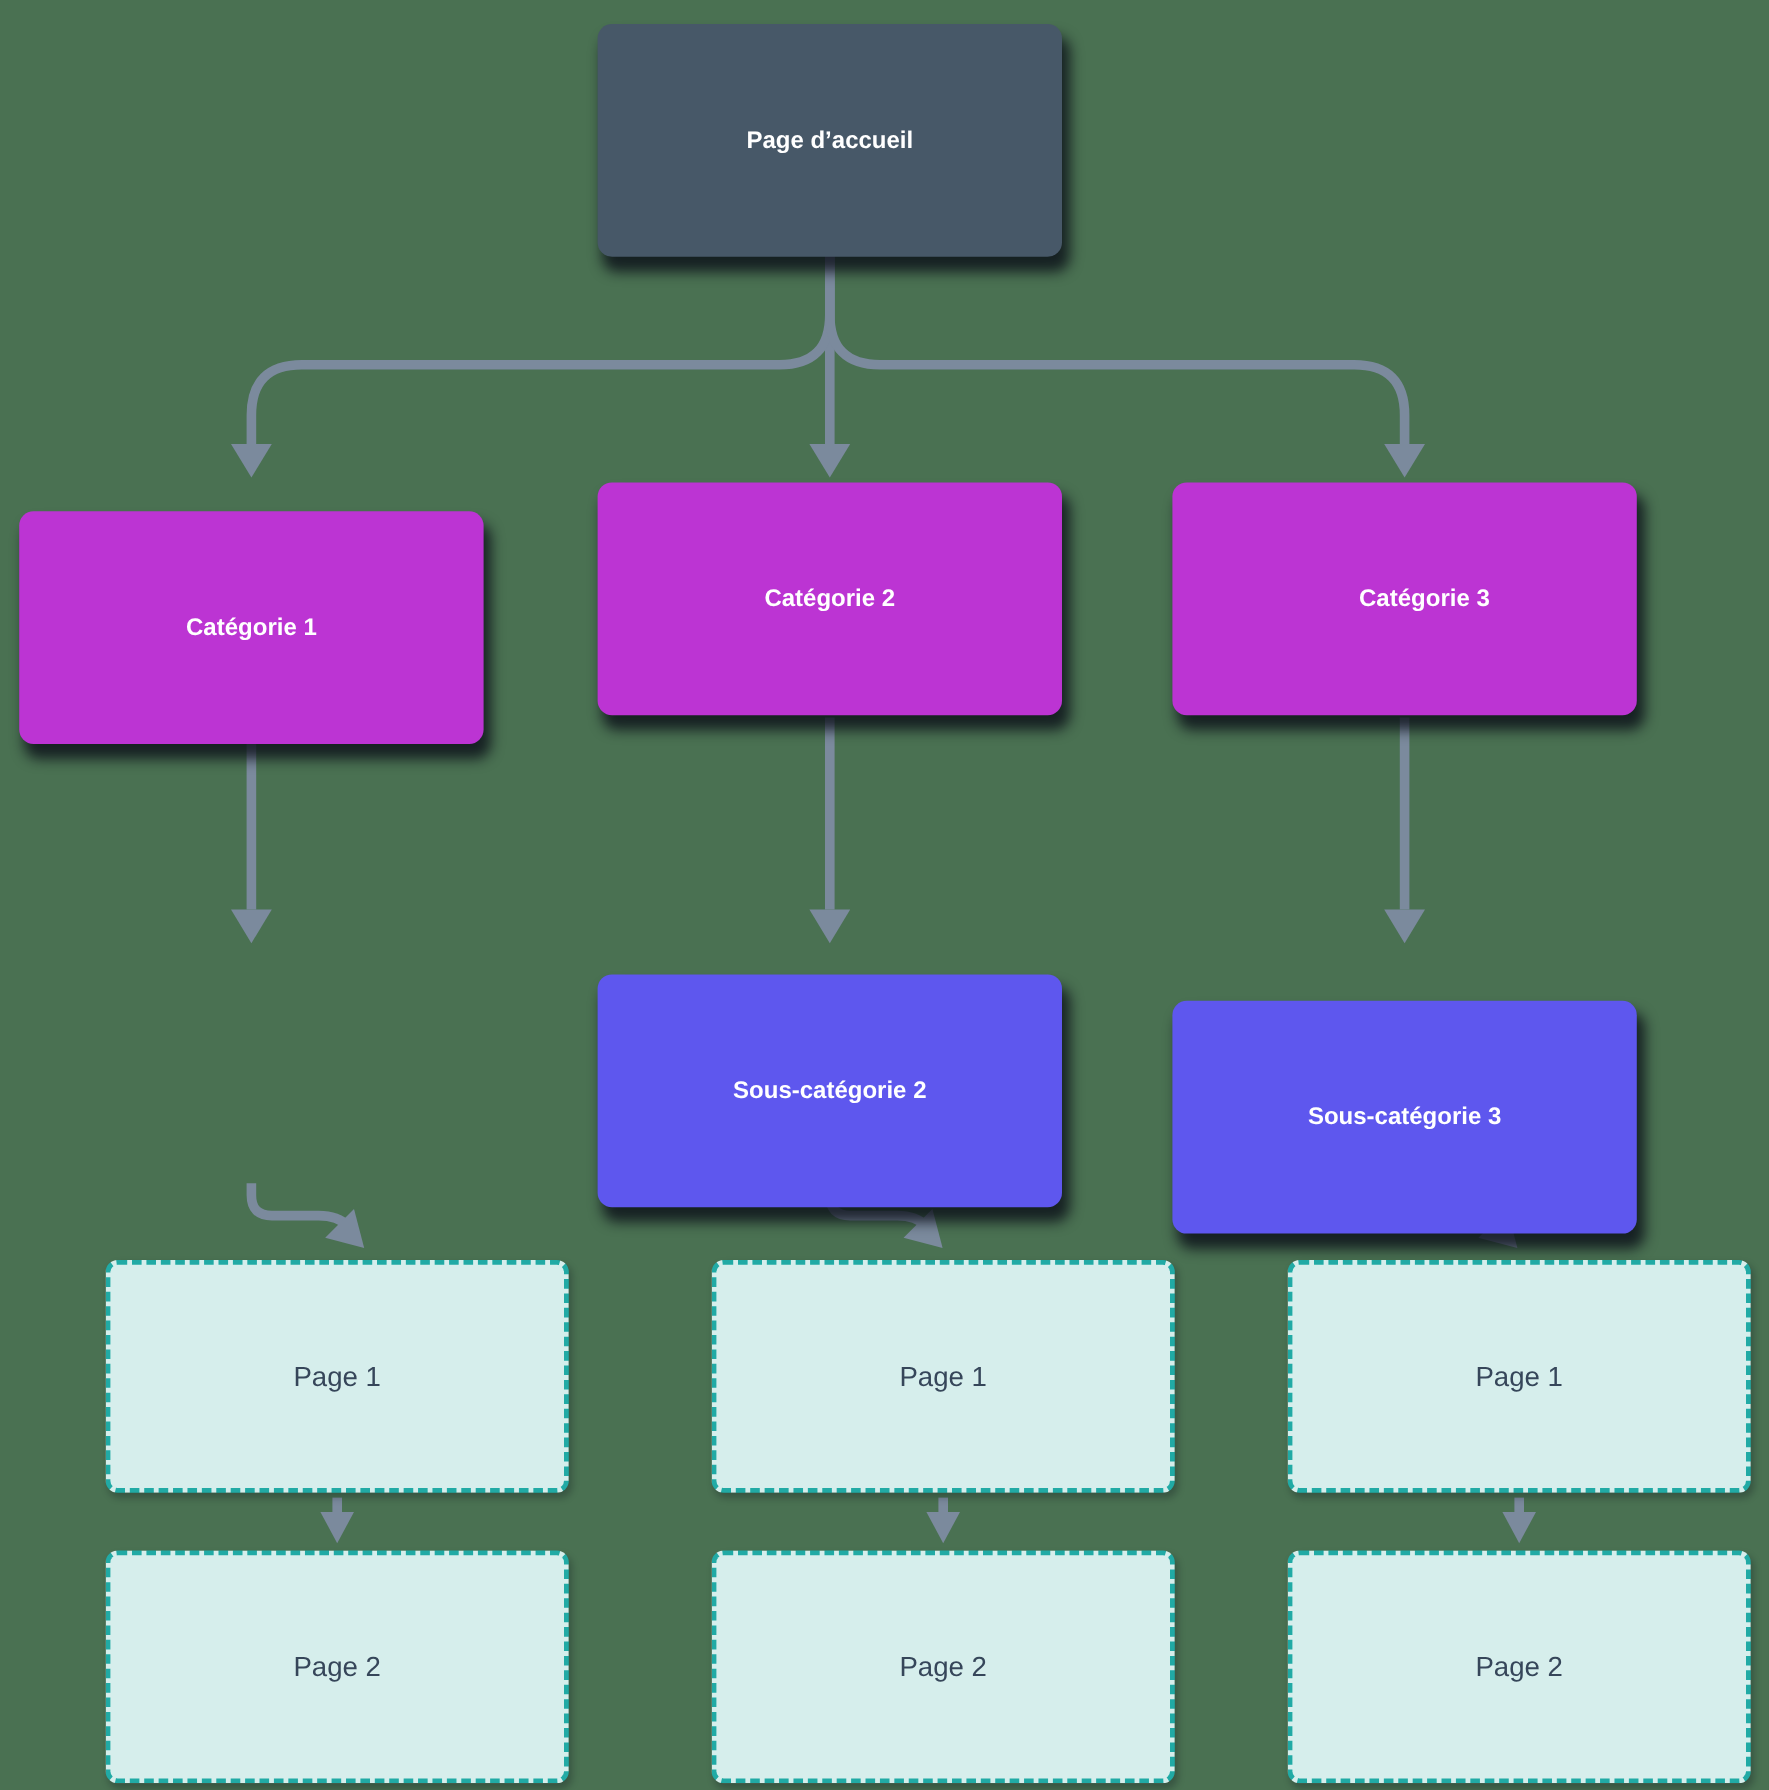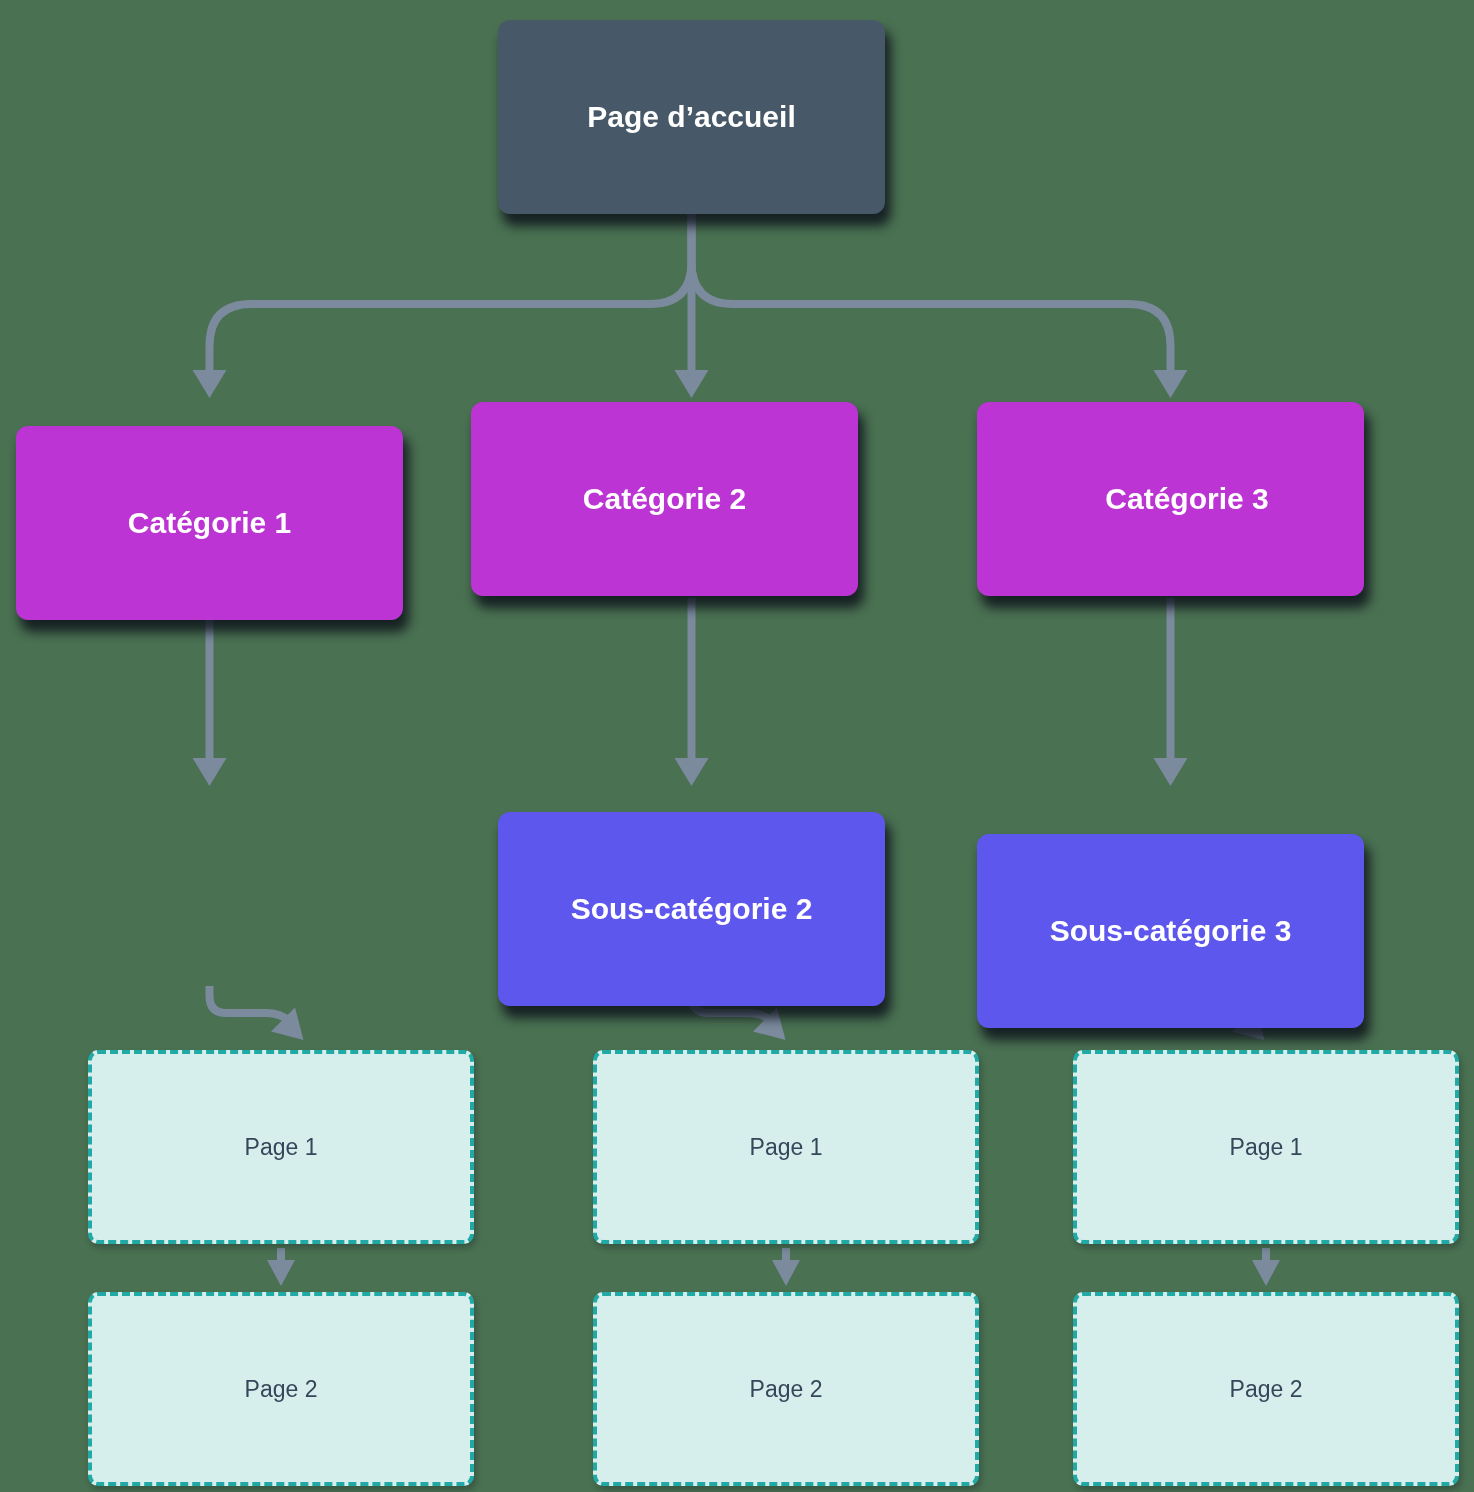--- a/index.html
+++ b/index.html
@@ -27,21 +27,21 @@
     justify-content: center;
     box-sizing: border-box;
     text-align: center;
   }
   .node.solid {
     width: 387px;
     height: 194px;
     border-radius: 12px;
     color: #ffffff;
     font-weight: 700;
-    font-size: 30px;
+    font-size: 20px;
     box-shadow: 5px 11px 11px 1px rgba(10, 14, 24, 0.8);
   }
   .node.home     { background: #475868; }
   .node.category { background: #bc34d3; }
   .node.subcat   { background: #5e57ee; }
   .node.page {
     width: 386px;
     height: 194px;
     border-radius: 10px;
     background: #d6eeec;
@@ -112,21 +112,21 @@
   <div class="node solid category" style="left:16px; top:378px;margin-top:48px;">
     <span>Catégorie 1</span>
   </div>
   <div class="node page" style="left:88px; top:1050px;">
     <span>Page 1</span>
   </div>
   <div class="node page" style="left:88px; top:1292px;">
     <span>Page 2</span>
   </div>
 
-  <div class="node solid category" style="left:471px; top:402px;">
+  <div class="node solid category" style="left:498px; top:402px;">
     <span>Catégorie 2</span>
   </div>
   <div class="node solid subcat" style="left:498px; top:812px;">
     <span>Sous-catégorie 2</span>
   </div>
   <div class="node page" style="left:593px; top:1050px;">
     <span>Page 1</span>
   </div>
   <div class="node page" style="left:593px; top:1292px;">
     <span>Page 2</span>

